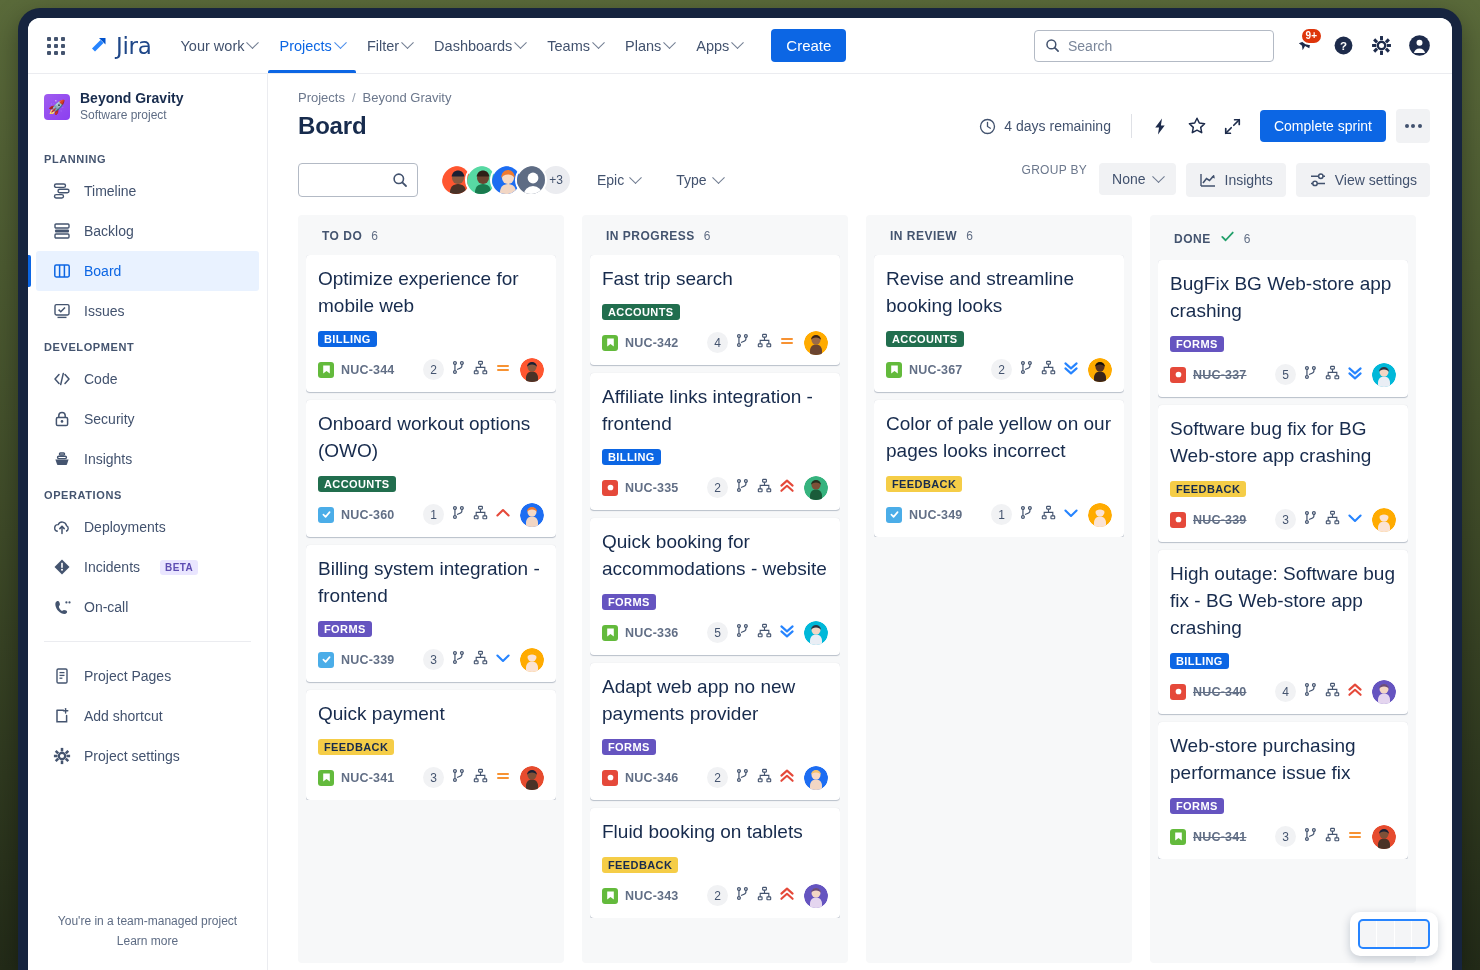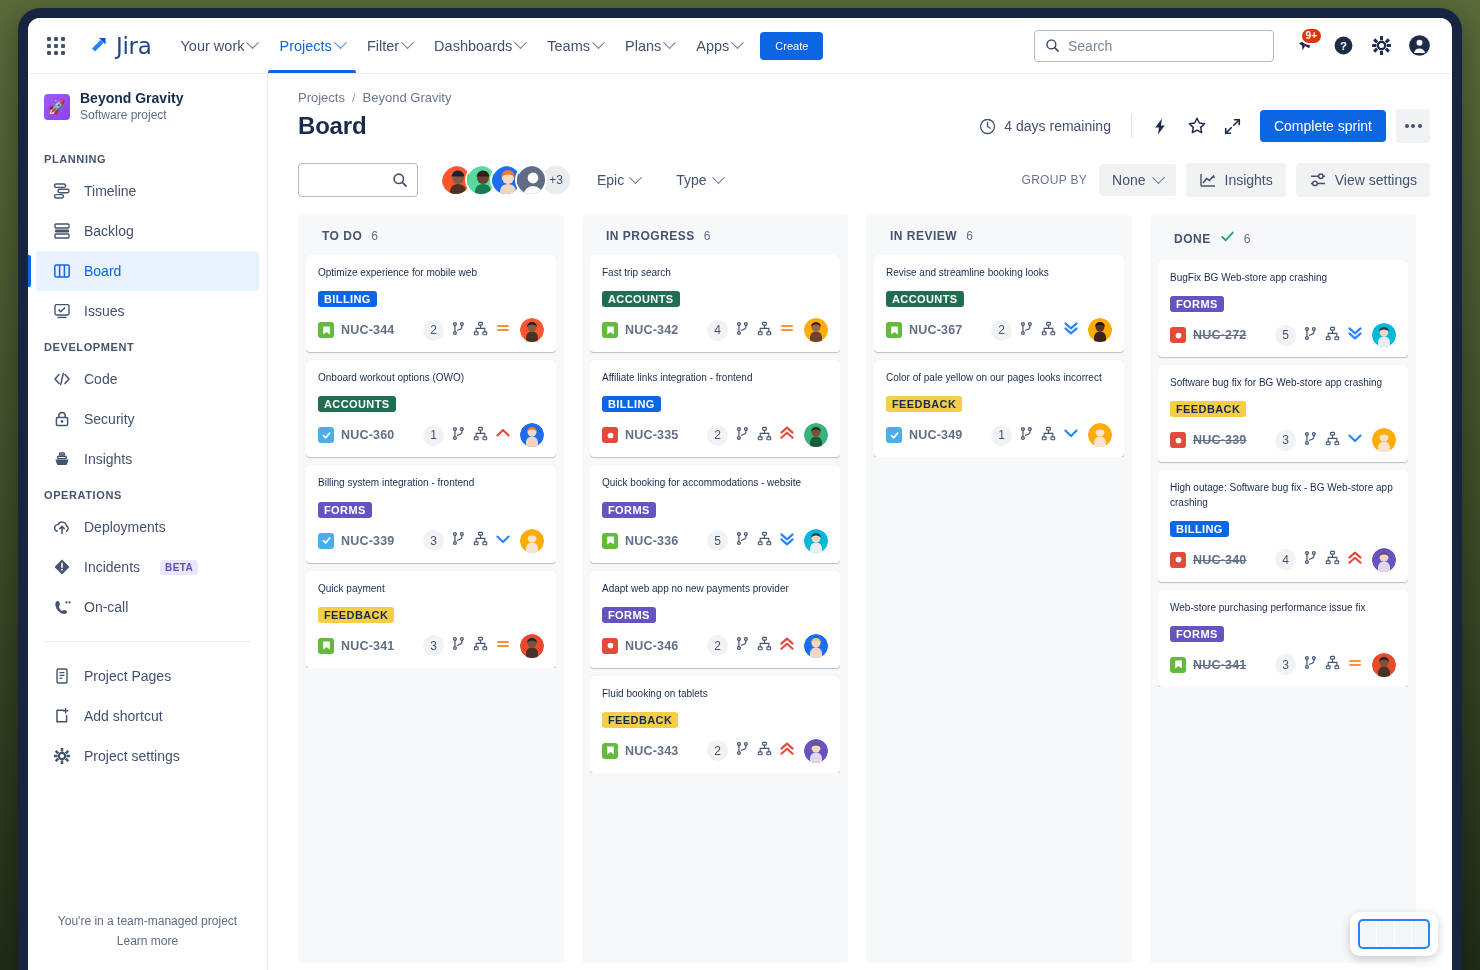--- a/index.html
+++ b/index.html
@@ -53,22 +53,22 @@
     font-size: 14.5px; color: #42526e; cursor: pointer;
     position: relative;
   }
   .navitem.active { color: #0c66e4; font-weight: 500; }
   .navitem.active::after {
     content:''; position: absolute; left: 0; right: 0; bottom: 0;
     height: 3px; background: #0c66e4; border-radius: 2px 2px 0 0;
   }
   .chev { width: 9px; height: 9px; border-right: 1.6px solid currentColor; border-bottom: 1.6px solid currentColor; transform: rotate(45deg) translate(-2px,-2px); opacity:.75; }
   .create-btn {
-    margin-left: 7px; background: #0c66e4; color: #fff;
-    font-size: 11px; padding: 8px 15px; border-radius: 4px;
+    margin-left: 18px; background: #0c66e4; color: #fff;
+    font-size: 15px; padding: 8px 15px; border-radius: 4px;
     border: none; cursor: pointer; font-family: inherit;
   }
   .nav-right { margin-left: auto; display: flex; align-items: center; gap: 4px; }
   .searchbox {
     width: 240px; height: 32px; border: 1.5px solid #b3bac5; border-radius: 4px;
     display: flex; align-items: center; gap: 8px; padding: 0 10px; margin-right: 10px;
     background: #fff;
   }
   .searchbox .ph { font-size: 14px; color: #7a869a; }
   .iconbtn { width: 34px; height: 34px; display:flex; align-items:center; justify-content:center; border-radius: 50%; cursor: pointer; position: relative; }
@@ -153,40 +153,40 @@
   .av:first-child { margin-left: 0; }
   .av-more {
     width: 32px; height: 32px; border-radius: 50%; background: #ebecf0; color: #42526e;
     font-size: 12px; display:flex; align-items:center; justify-content:center; margin-left: -7px;
     border: 2px solid #fff; cursor: pointer; font-weight:500;
   }
   .dd {
     display: flex; align-items: center; gap: 7px; font-size: 14px; color: #42526e;
     padding: 7px 11px; border-radius: 4px; cursor: pointer; margin-left: 14px;
   }
-  .toolbar-right { margin-left: auto; display: flex; align-items: center; gap: 10px; }
+  .toolbar-right { margin-left: auto; display: flex; align-items: flex-start; gap: 10px; }
   .groupby-lbl { font-size: 12px; color: #6b778c; letter-spacing: .3px; margin-right: 2px; }
   .pill {
     display: flex; align-items: center; gap: 8px; background: #f1f2f4;
     font-size: 14px; color: #42526e; padding: 8px 13px; border-radius: 4px; cursor: pointer;
   }
 
   
   .board { display: flex; gap: 18px; height: calc(100% - 132px); }
   .col { width: 266px; min-width: 266px; background: #f7f8f9; border-radius: 4px; padding: 10px 8px 8px 8px; display: flex; flex-direction: column; }
   .col-head { display: flex; align-items: center; gap: 9px; padding: 4px 8px 12px 8px; margin-left: 8px; }
   .col-name { font-size: 12px; font-weight: 600; color: #44546f; letter-spacing: .5px; }
   .col-count { font-size: 12px; color: #626f86; }
   .cards { display: flex; flex-direction: column; gap: 8px; overflow: hidden; }
   .card {
     background: #fff; border-radius: 4px; padding: 11px 12px 10px 12px;
     box-shadow: 0 1px 1px rgba(9,30,66,.25), 0 0 1px rgba(9,30,66,.13);
     cursor: pointer;
   }
-  .card-title { font-size: 10px; color: #172b4d; line-height: 1.42; margin-bottom: 9px; }
+  .card-title { font-size: 19px; color: #172b4d; line-height: 1.42; margin-bottom: 9px; }
   .epic {
     display: inline-block; font-size: 11px; font-weight: 700; letter-spacing: .4px;
     color: #fff; padding: 2px 6px; border-radius: 3px; margin-bottom: 11px;
   }
   .epic.FEEDBACK { color: #172b4d; }
   .card-foot { display: flex; align-items: center; }
   .type-ico { width: 16px; height: 16px; border-radius: 3px; flex:0 0 16px; display:flex; align-items:center; justify-content:center; margin-right: 7px; }
   .key { font-size: 12.5px; font-weight: 600; color: #626f86; letter-spacing: .2px; }
   .key.done { text-decoration: line-through; }
   .foot-right { margin-left: auto; display: flex; align-items: center; gap: 7px; }
@@ -1014,21 +1014,21 @@
                     </svg></span>
                   <span class="col-count">6</span>
                 </div>
                 <div class="cards">
                   <div class="card"><div class="card-title">BugFix BG Web-store app crashing</div><span class="epic FORMS" style="background:#6554c0">FORMS</span><div class="card-foot">
                       <span class="type-ico" style="background:#e5493a">
                         <svg width="11" height="11" viewBox="0 0 12 12">
                           <circle cx="6" cy="6" r="3.1" fill="#fff"></circle>
                         </svg>
                       </span>
-                      <span class="key done">NUC-272</span>
+                      <span class="key done">NUC-337</span>
                       <span class="foot-right">
                         <span class="count-chip">5</span>
                         <span><svg width="15" height="15" viewBox="0 0 16 16">
                             <circle cx="4.2" cy="3.2" r="1.5" fill="none" stroke="#44546f" stroke-width="1.3"></circle>
                             <circle cx="4.2" cy="12.8" r="1.5" fill="none" stroke="#44546f" stroke-width="1.3"></circle>
                             <circle cx="11.6" cy="3.2" r="1.5" fill="none" stroke="#44546f" stroke-width="1.3"></circle>
                             <line x1="4.2" y1="4.7" x2="4.2" y2="11.3" stroke="#44546f" stroke-width="1.3"></line>
                             <path d="M11.6 4.7v2c0 2-2.6 2.6-5.2 3.4" fill="none" stroke="#44546f" stroke-width="1.3"></path>
                           </svg></span>
                         <span><svg width="15" height="15" viewBox="0 0 16 16">

